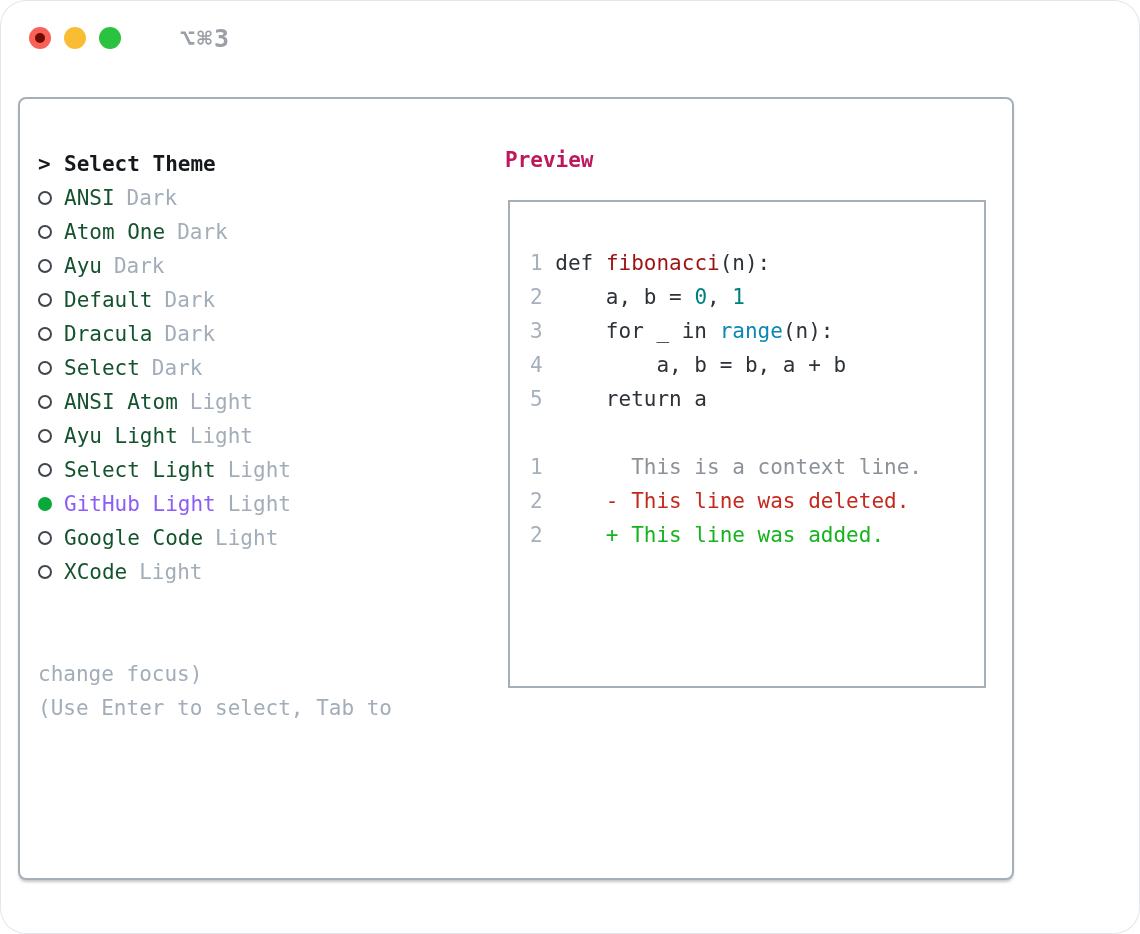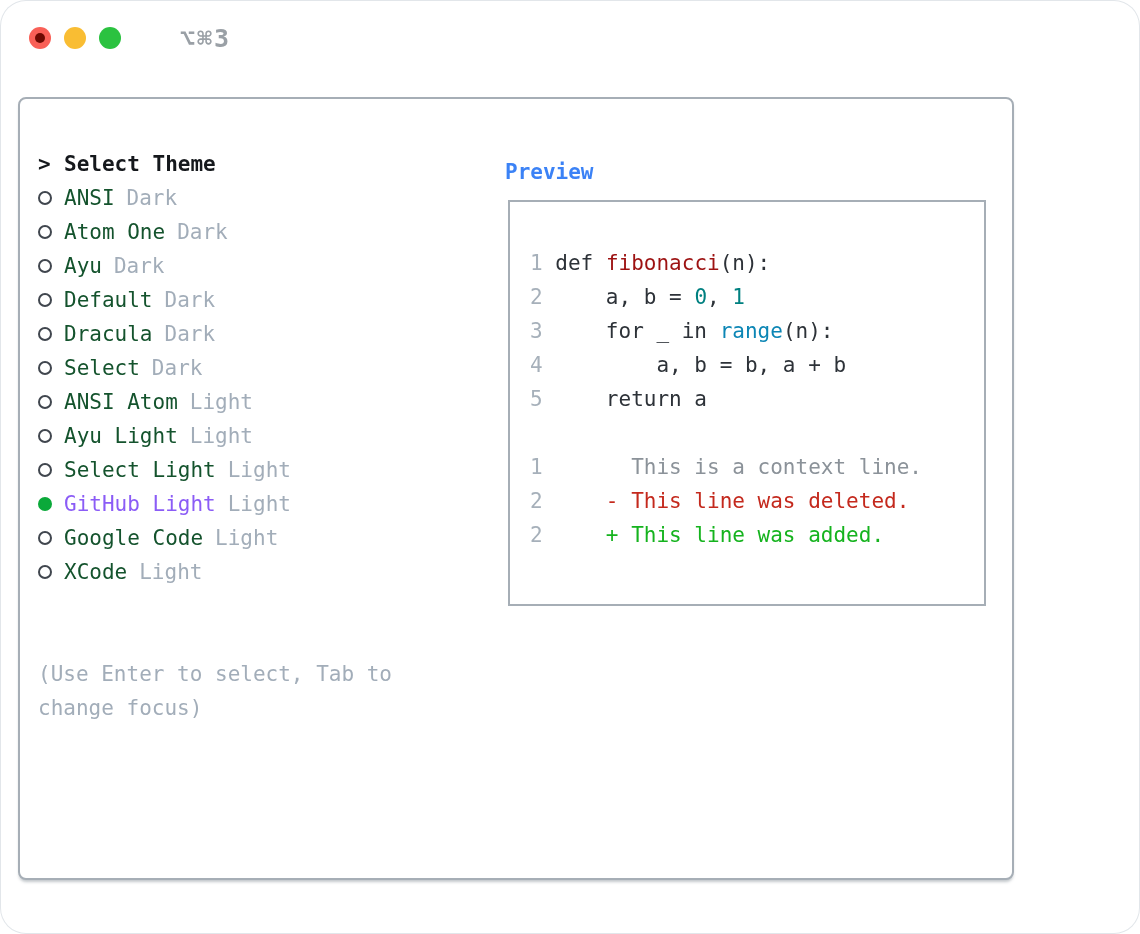--- a/index.html
+++ b/index.html
@@ -57,25 +57,25 @@
   .title-text { color:#15181c; font-weight:bold; }
   .name { color:#14532d; }
   .row.selected .name { color:#8b5cf6;text-align:center; }
   .variant { color:#a2adb9; margin-left:12px; }
   .apply-header { padding-left:26px; color:#15181c; }
   .spacer { height:34px; }
   .hint { color:#a2adb9; line-height:34px; white-space:pre; }
 
   
   .preview-title {
-    position:absolute; left:485px; top:56px; height:34px; line-height:34px;
-    font-size:21px; font-weight:bold; color:#3b82f6;
+    position:absolute; left:485px; top:44px; height:34px; line-height:34px;
+    font-size:21px; font-weight:bold; color:#be185d;
   }
   .preview-box {
-    position:absolute; left:488px; top:101px; width:478px; height:406px;
+    position:absolute; left:488px; top:101px; width:478px; height:488px;
     border:2px solid #a6aeb6; background:#fff;
   }
   #code {
     margin:0; padding:44px 0 0 20px;
     font-family:inherit; font-size:21px; line-height:34px; white-space:pre;
   }
   .code-line { height:34px; }
   .c-num     { color:#a6b0ba; }
   .c-plain   { color:#2d3238; }
   .c-fn      { color:#9d1212; }
@@ -121,21 +121,21 @@
         </div>
 
       <div class="spacer"></div>
 
 
       <div id="apply-list">
         </div>
 
       <div class="spacer"></div>
 
-      <div class="hint" id="hint"><div>(Use Enter to select, Tab to</div><div>change focus)</div></div>
+      <div class="hint" id="hint"><div>change focus)</div><div>(Use Enter to select, Tab to</div></div>
     </div>
 
     <div class="preview-title">Preview</div>
 
     <div class="preview-box">
       <pre id="code"><div class="code-line"><span class="c-num">1</span><span class="c-plain"> def </span><span class="c-fn">fibonacci</span><span class="c-plain">(n):</span></div><div class="code-line"><span class="c-num">2</span><span class="c-plain">     a, b = </span><span class="c-number">0</span><span class="c-plain">, </span><span class="c-number">1</span></div><div class="code-line"><span class="c-num">3</span><span class="c-plain">     for _ in </span><span class="c-builtin">range</span><span class="c-plain">(n):</span></div><div class="code-line"><span class="c-num">4</span><span class="c-plain">         a, b = b, a + b</span></div><div class="code-line"><span class="c-num">5</span><span class="c-plain">     return a</span></div><div class="code-line">&nbsp;</div><div class="code-line"><span class="c-num">1</span><span class="c-ctx">       This is a context line.</span></div><div class="code-line"><span class="c-num">2</span><span class="c-del">     - This line was deleted.</span></div><div class="code-line"><span class="c-num">2</span><span class="c-add">     + This line was added.</span></div></pre>
     </div>
 
   </div>
 </div>

